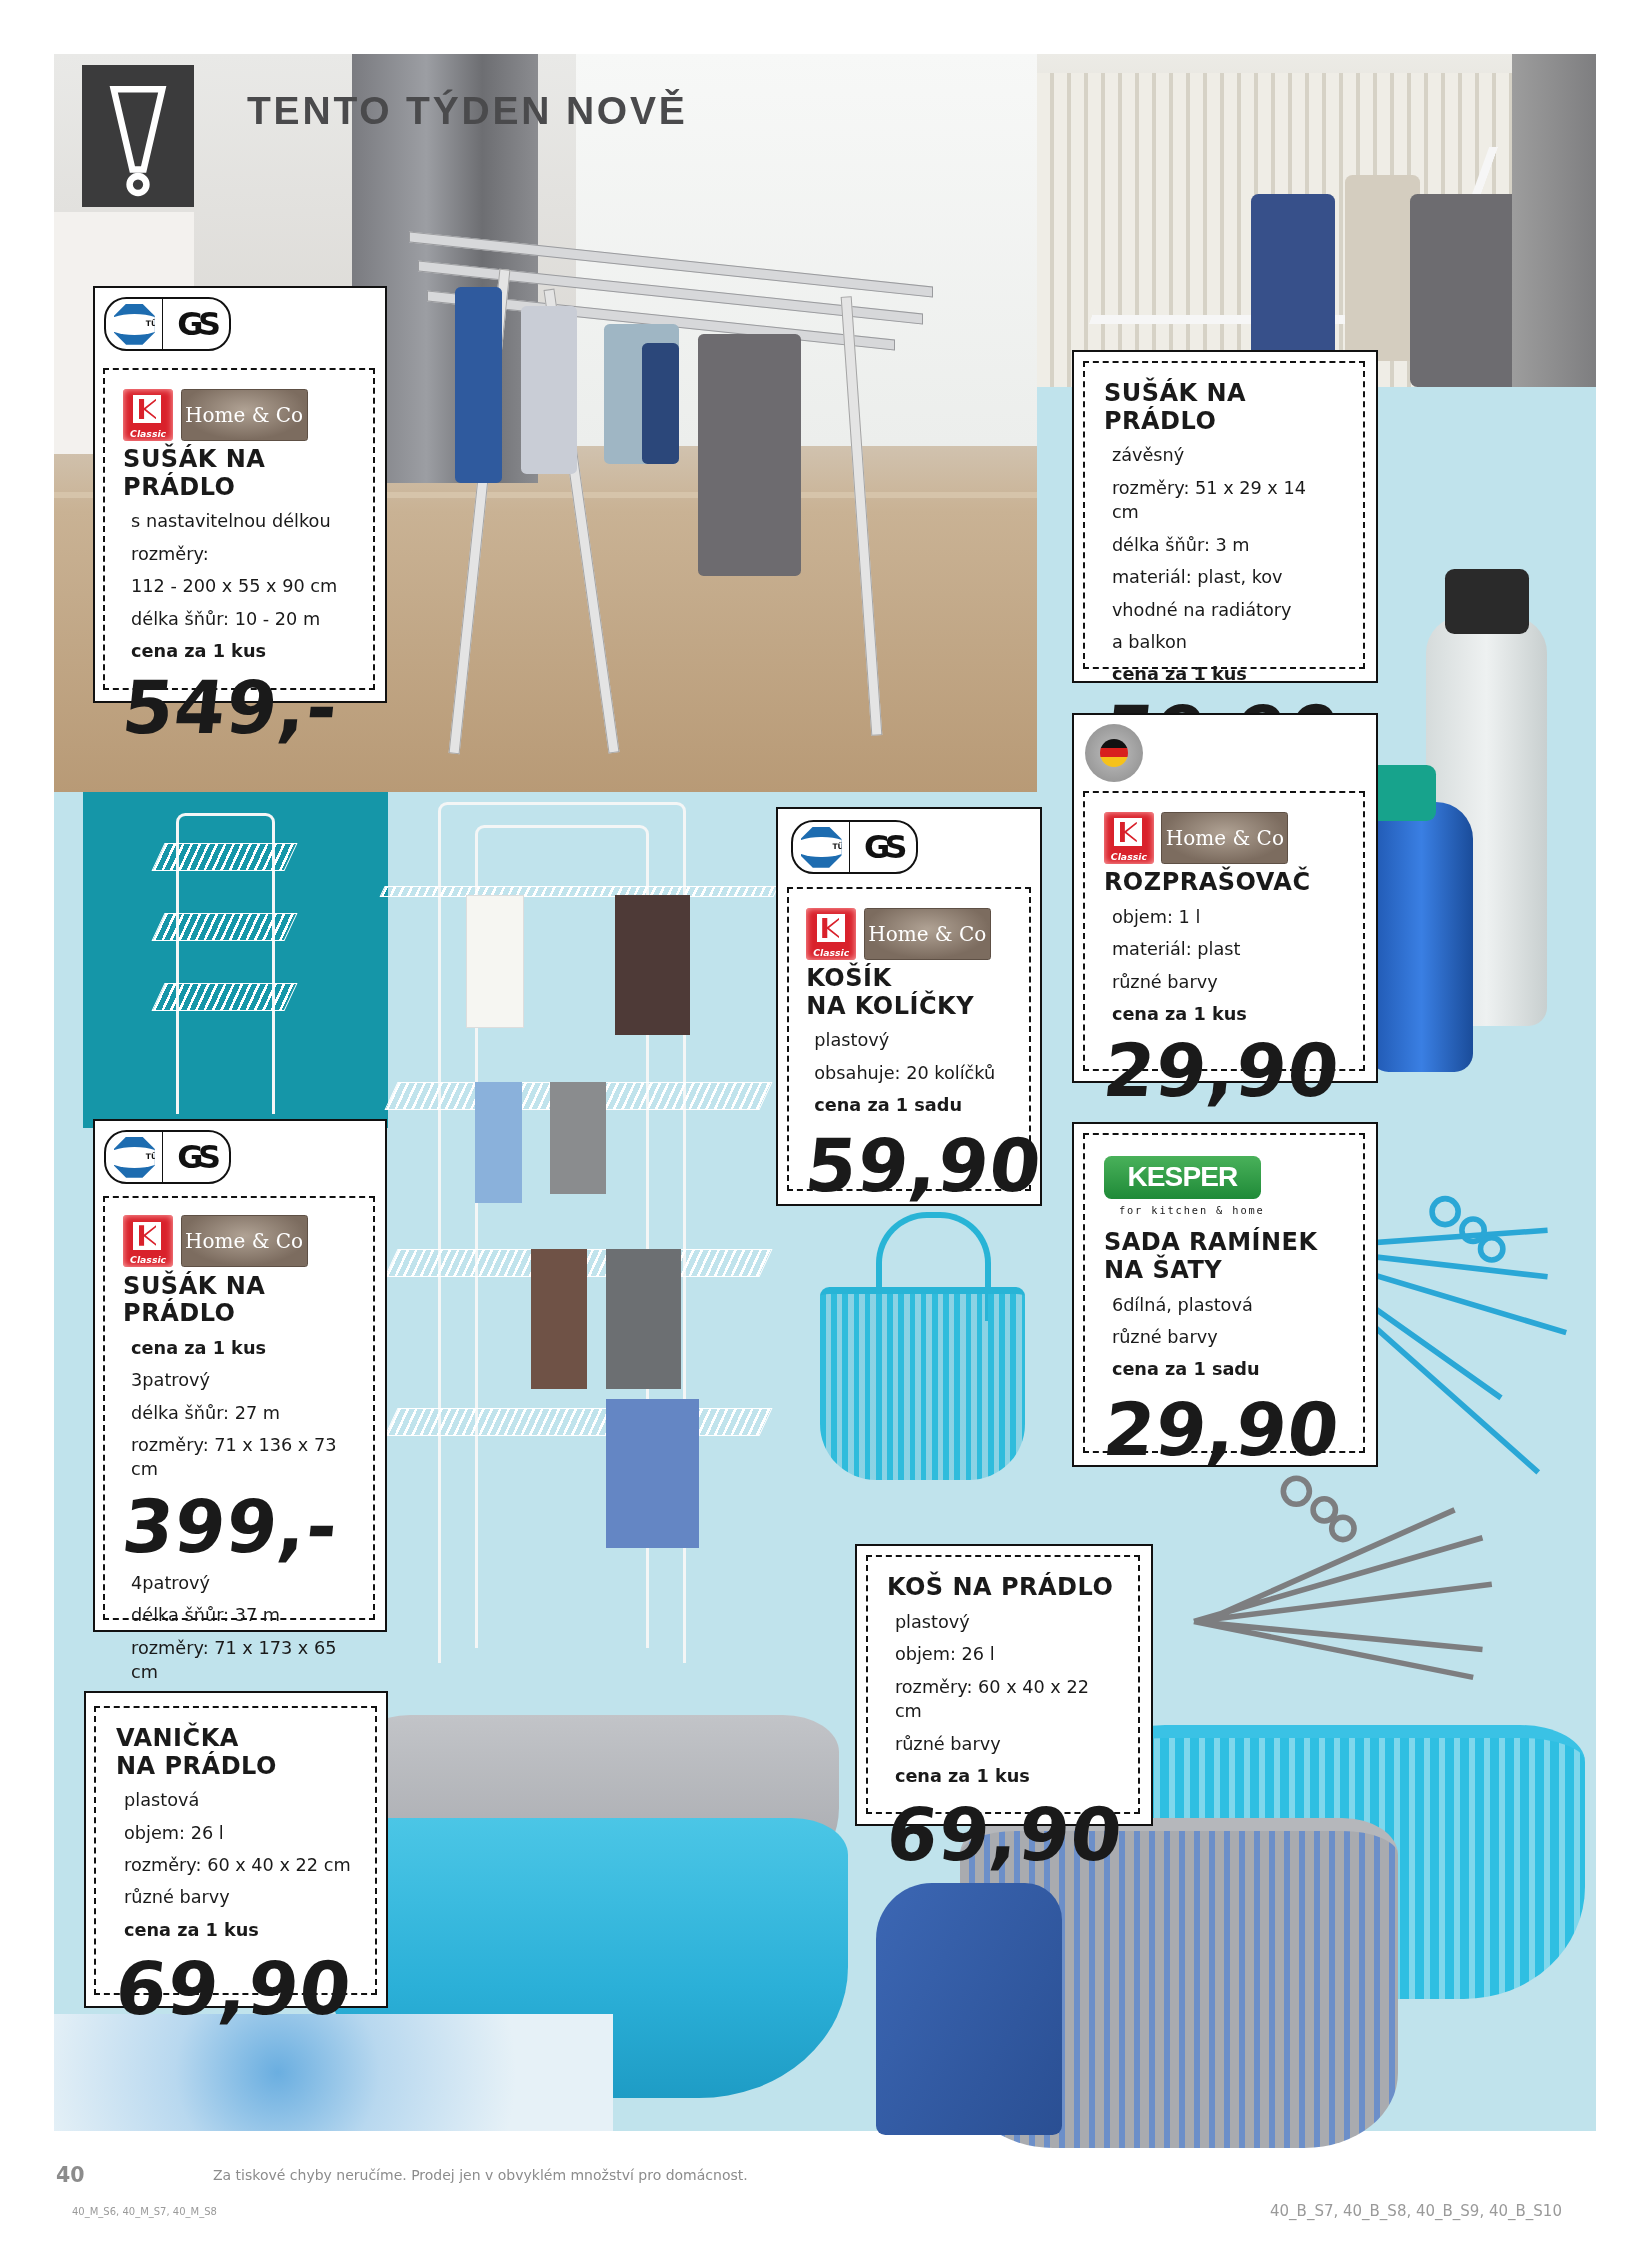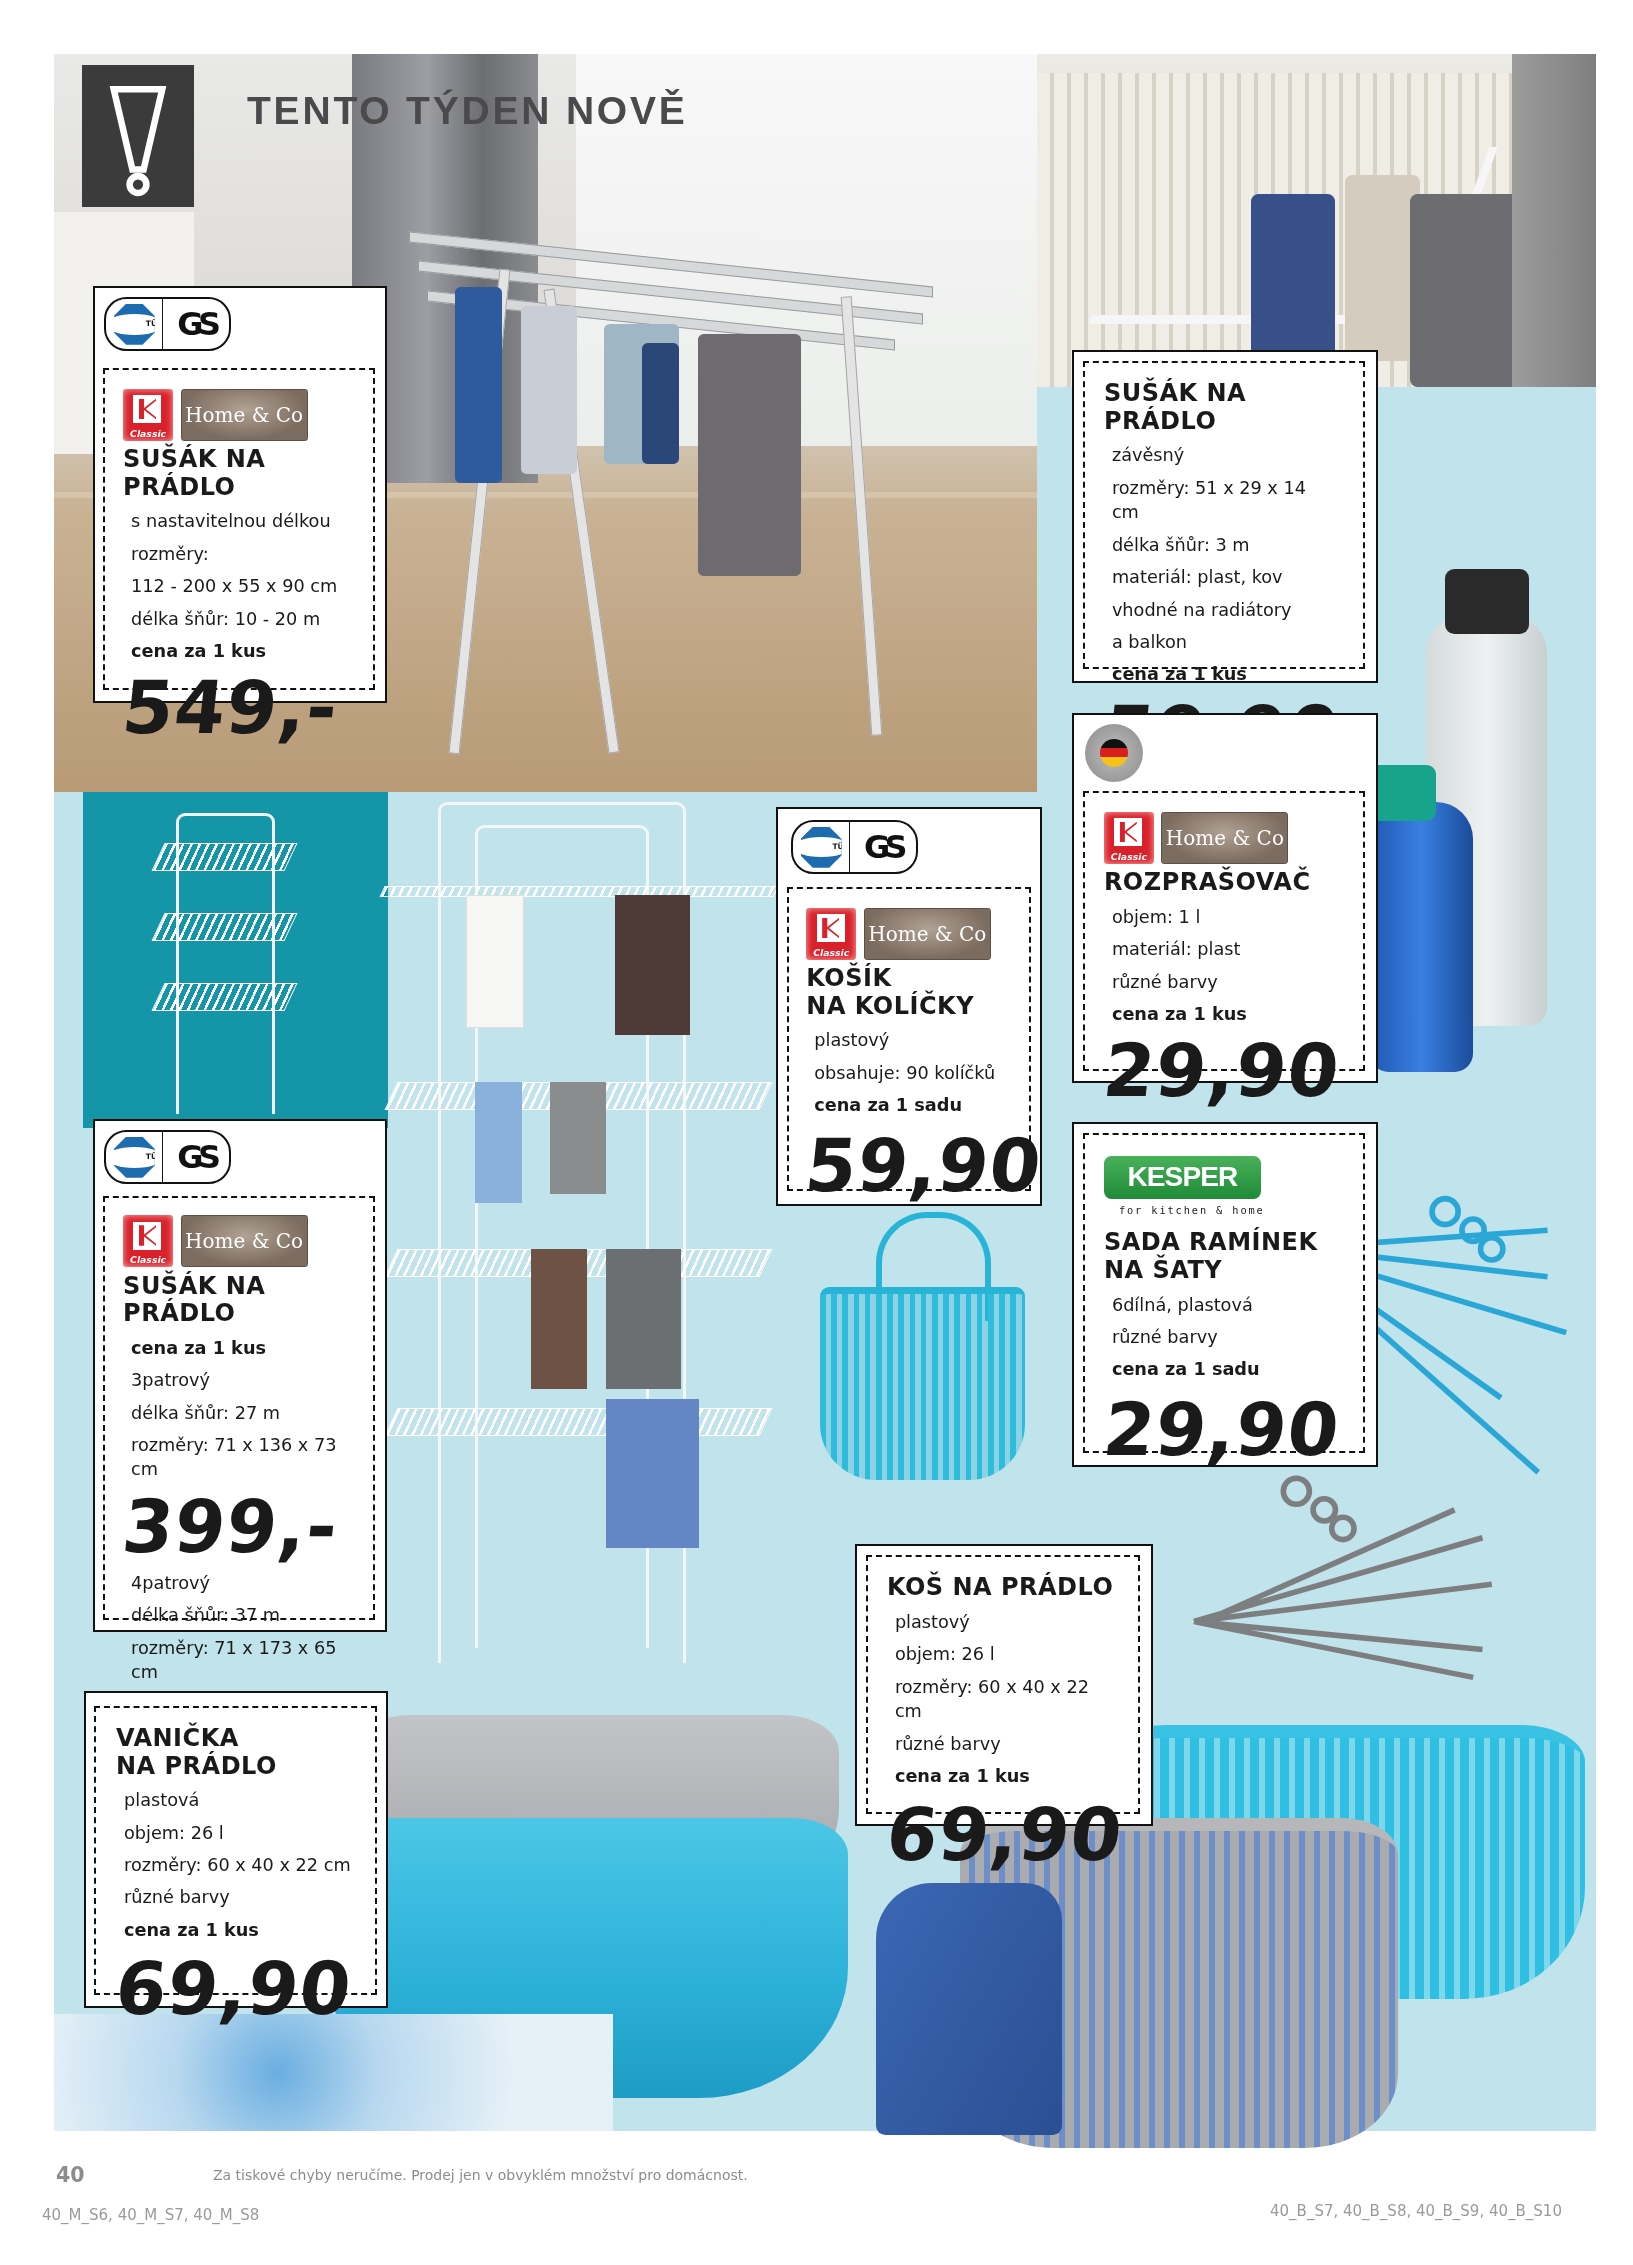--- a/index.html
+++ b/index.html
@@ -41,21 +41,21 @@
   .homeco{width:125px;height:50px;background:radial-gradient(ellipse at 50% 40%,#b0a294,#7c6c5f 70%);border:1.9px solid #5e5045;border-radius:2.8px;display:flex;align-items:center;justify-content:center;color:#fff;font-family:"DejaVu Serif","Liberation Serif",serif;font-size:20px;}
   .kesper{width:157px;height:43px;background:linear-gradient(180deg,#49b15a,#1f8a38);border-radius:7.5px;color:#fff;font-weight:bold;font-size:28px;letter-spacing:-0.9px;display:flex;align-items:center;justify-content:center;font-family:"Liberation Sans",sans-serif;}
   .kesper-tag{font-size:10.3px;letter-spacing:1.9px;margin:5.6px 0 13px 15px;font-family:"DejaVu Sans Mono","Liberation Mono",monospace;}
   .de-badge{position:absolute;width:58px;height:58px;border-radius:50%;background:radial-gradient(circle,#bfbfbf,#8a8a8a);display:flex;align-items:center;justify-content:center;}
   .de-badge span{width:28px;height:28px;border-radius:50%;background:linear-gradient(180deg,#111 0 33%,#d8201e 33% 66%,#f6c21a 66%);}
   .header-badge{position:absolute;left:82px;top:65px;width:112px;height:142px;background:#3b3b3c;}
   .header-title{position:absolute;left:247px;top:89px;font-size:39px;font-weight:bold;color:#4a4a4c;letter-spacing:2.8px;font-family:"Liberation Sans","DejaVu Sans",sans-serif;}
   .product-img{position:absolute;}
   .footer-page{position:absolute;left:56px;top:2163px;font-size:20.5px;font-weight:bold;color:#8c8c8c;}
   .footer-disc{position:absolute;left:213px;top:2167px;font-size:14px;color:#8c8c8c;}
-  .footer-codes-l{position:absolute;left:42px;top:2206px;font-size:15px;color:#9a9a9a;}
+  .footer-codes-l{position:absolute;left:72px;top:2206px;font-size:10px;color:#9a9a9a;}
   .footer-codes-r{position:absolute;left:1270px;top:2202px;font-size:15px;color:#9a9a9a;}
 </style>
 </head>
 <body>
 
 <div class="bg-blue"></div>
 
 <div class="photo-main">
   <div class="curtain"></div>
   <div class="window"></div>
@@ -241,21 +241,21 @@
     <div class="brands">
       <div class="kclassic">
           <div class="k"></div>
           <div class="c">Classic</div>
         </div>
       <div class="homeco">Home &amp; Co</div>
     </div>
     <p class="title">KOŠÍK</p>
     <p class="title">NA KOLÍČKY</p>
     <p class="spec">plastový</p>
-    <p class="spec">obsahuje: 90 kolíčků</p>
+    <p class="spec">obsahuje: 20 kolíčků</p>
     <p class="spec bold">cena za 1 sadu</p>
     <div class="price" style="margin-top:11.2px;">59,90</div>
   </div>
 </div>
 
 <div class="card" style="left:93px;top:1119px;width:294px;height:513px;">
   <div class="cert" style="left:9.3px;top:9.3px;">
     <div class="tuv">
         <span>
           <b>TÜV</b>

